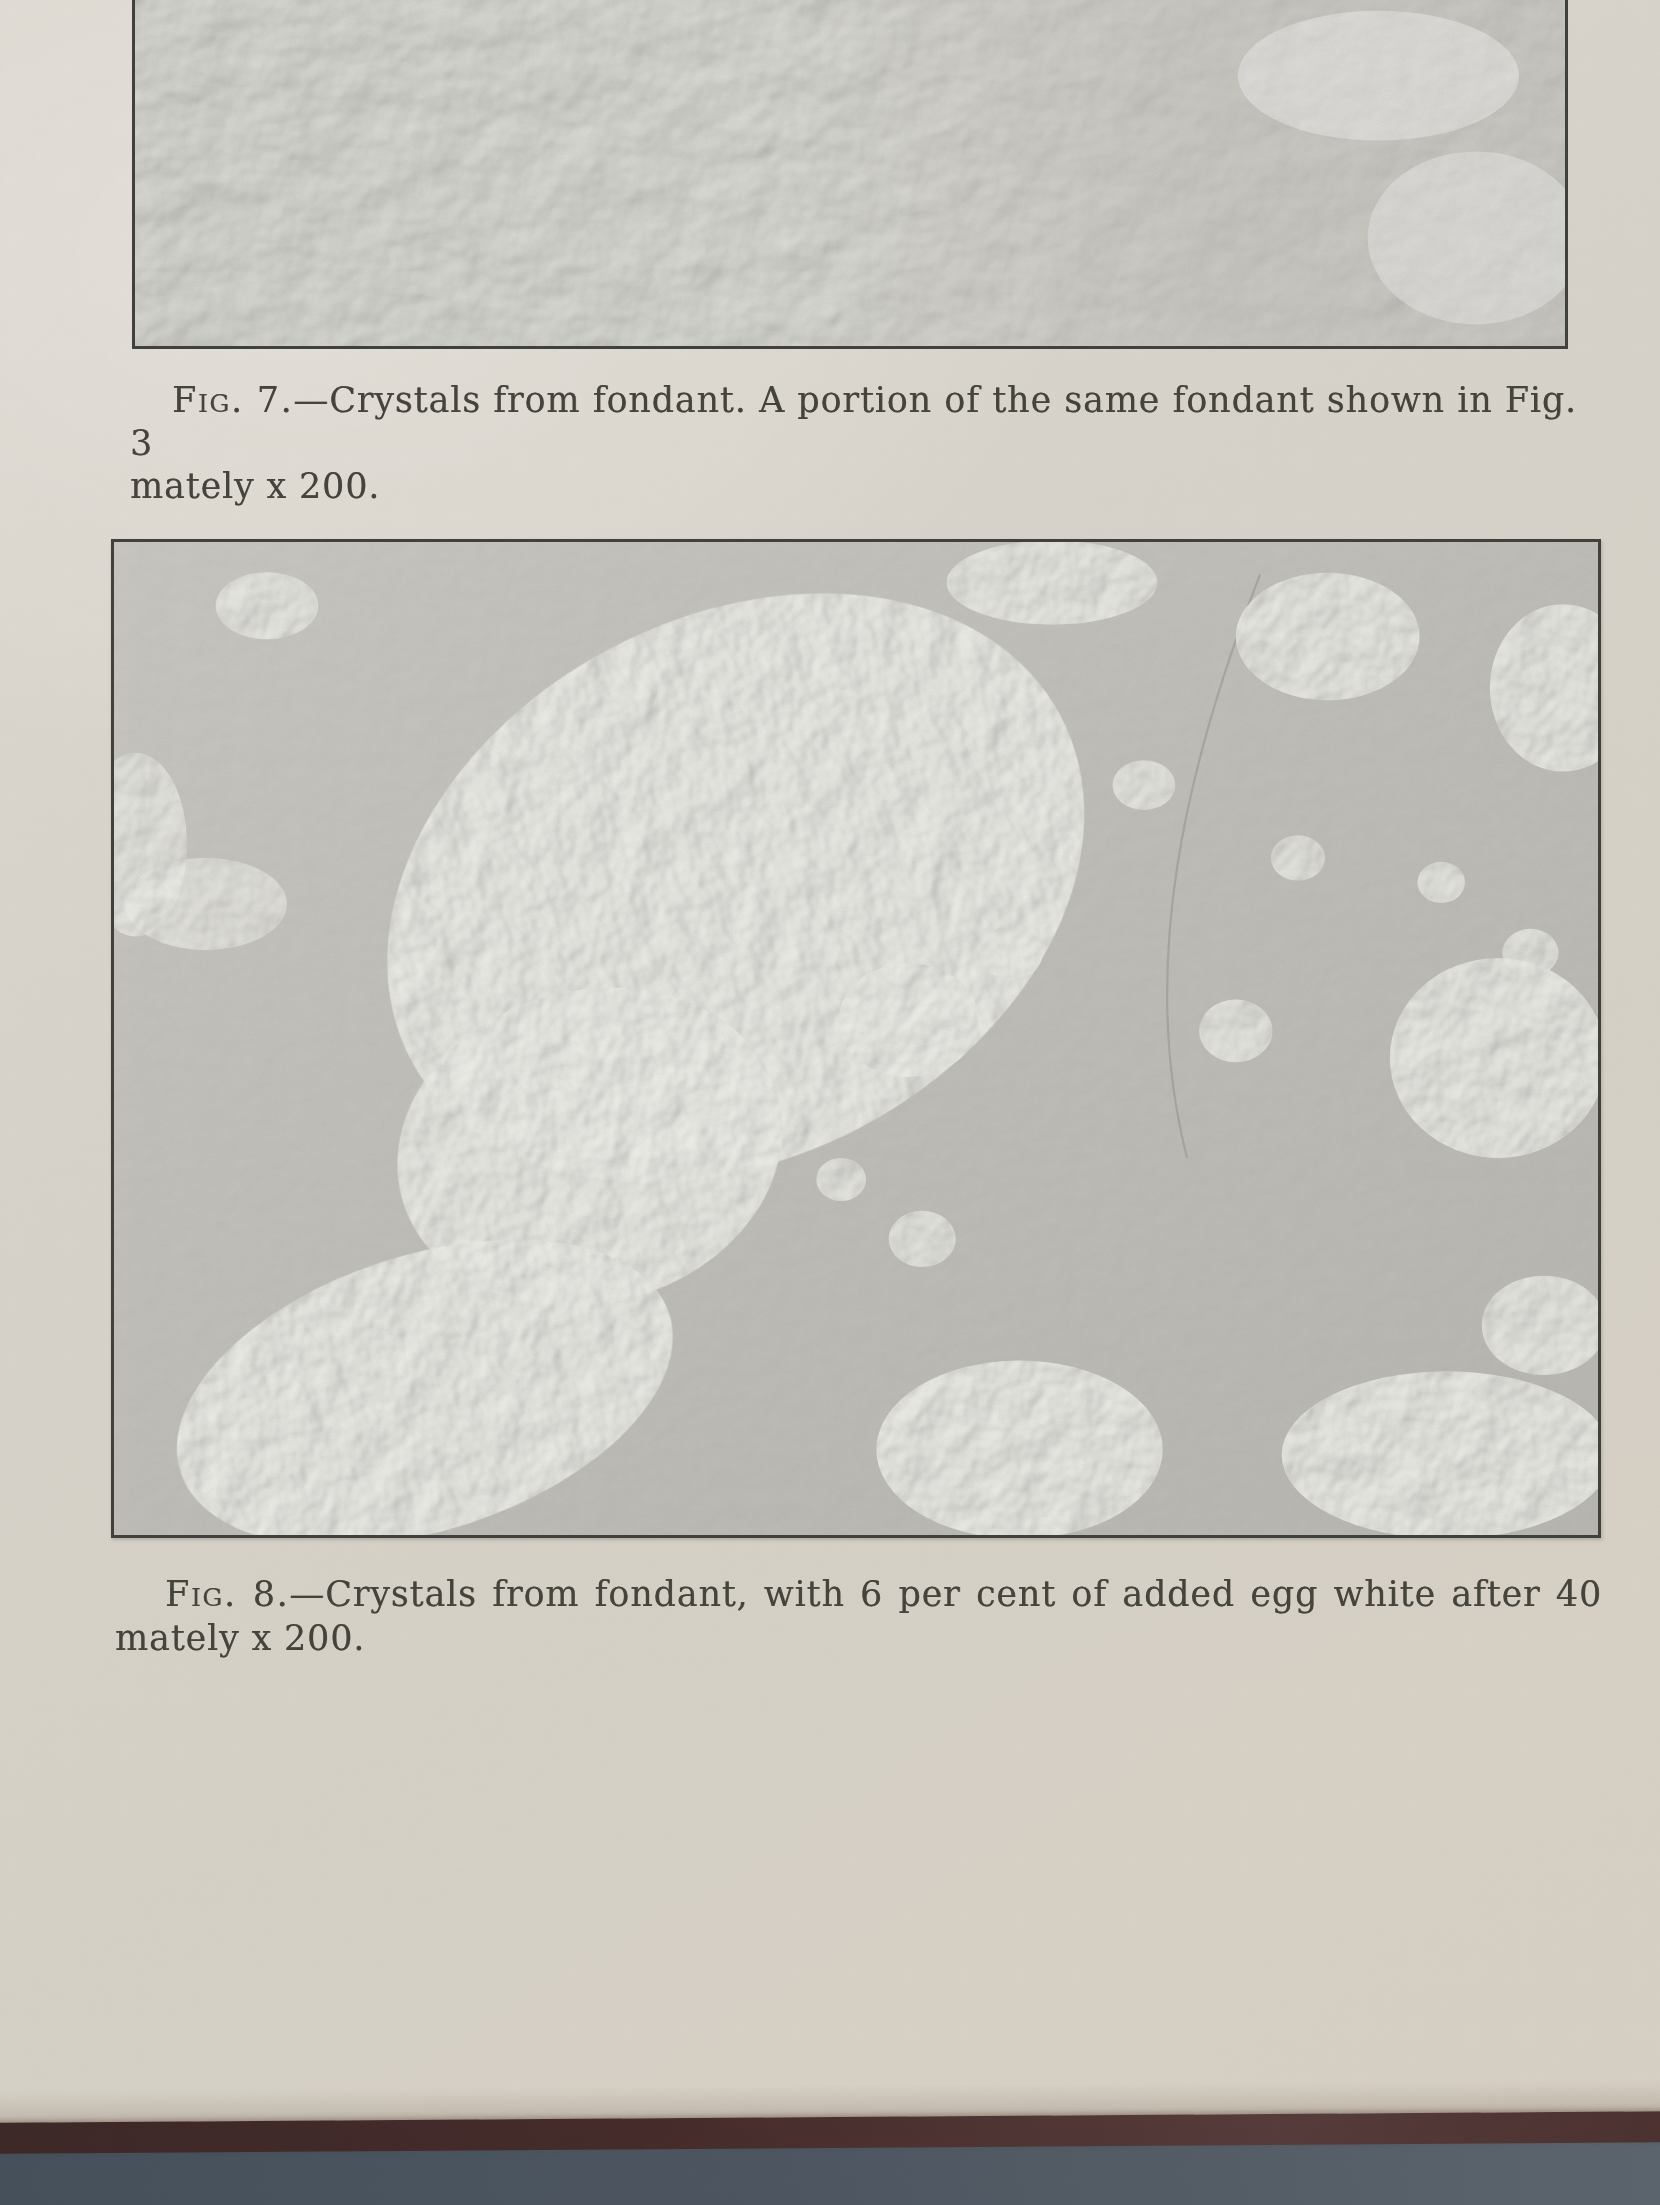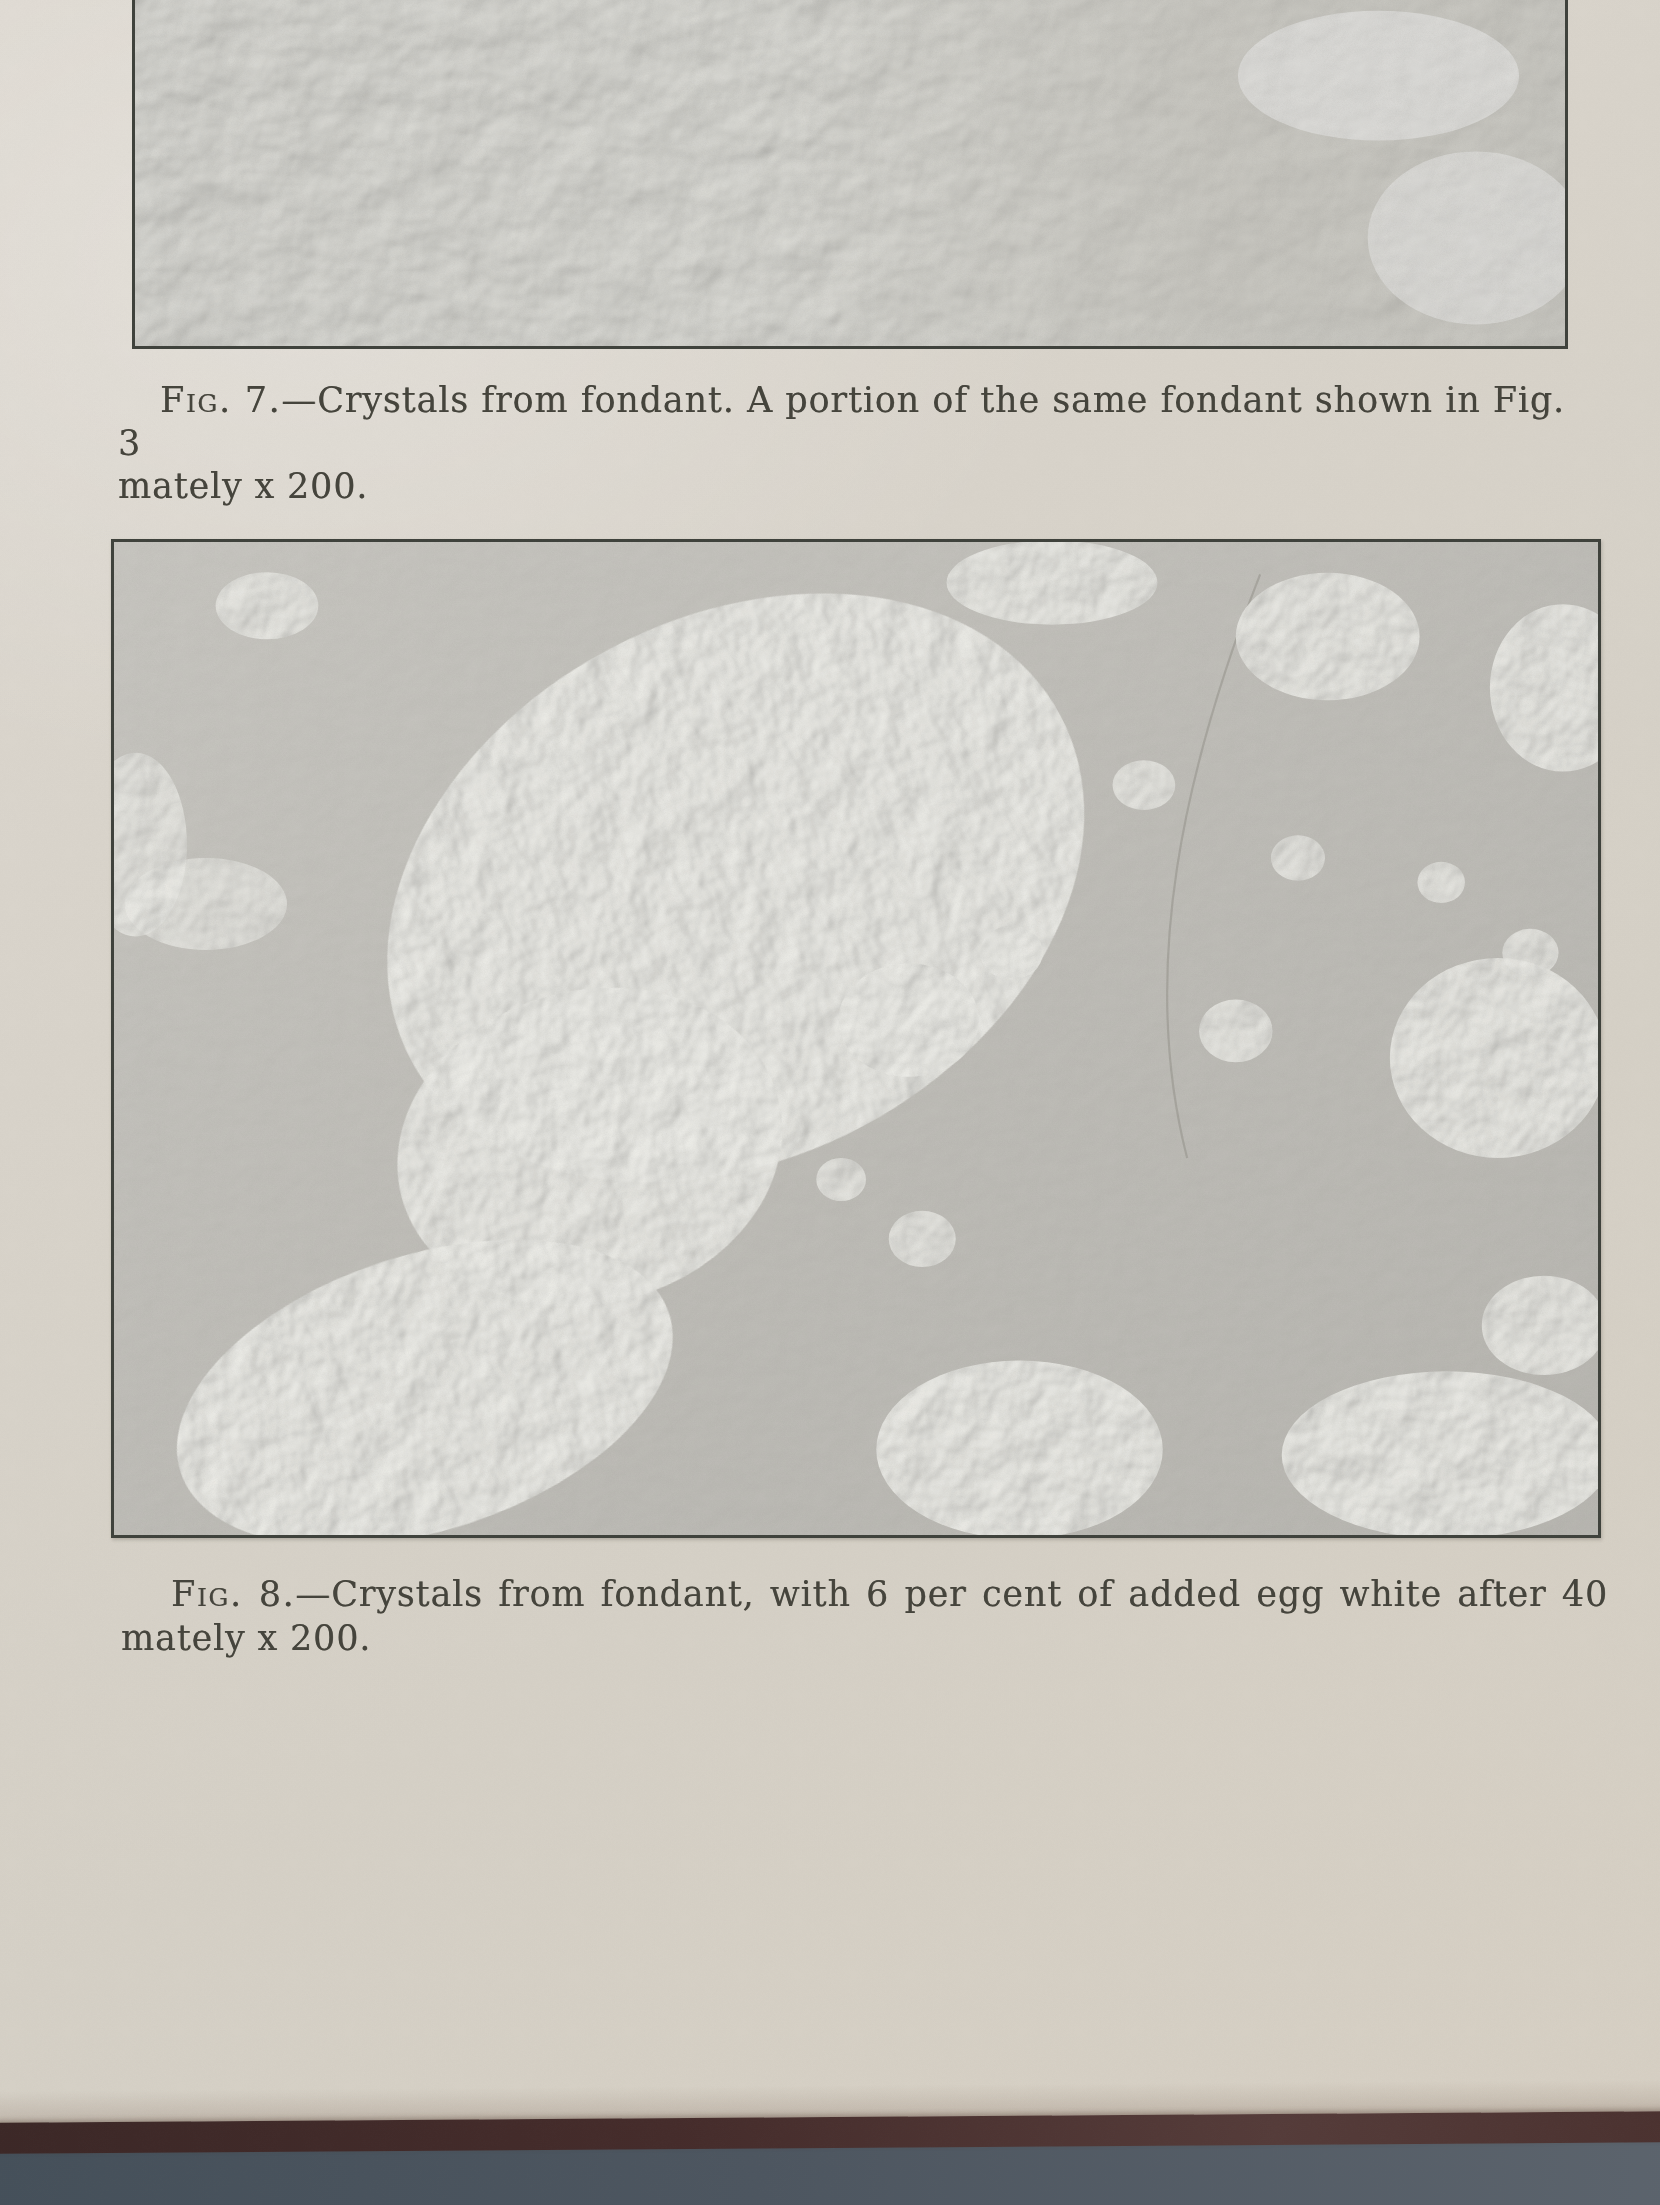--- a/index.html
+++ b/index.html
@@ -23,22 +23,22 @@
   .photo1 { left:132px; top:0; width:1430px; height:346px; border-top:none; box-shadow:none; }
   .photo2 { left:111px; top:539px; width:1484px; height:993px; }
   .photo svg { display:block; width:100%; height:100%; }
 
   
   .caption {
     position:absolute; color:#45443c;
     font-size:35px; letter-spacing:0.8px;
     text-shadow:0.3px 0.3px 0.4px rgba(64,62,52,0.55);
   }
-  .cap7 { left:118px; top:379px;  width:1447px; line-height:43px; }
-  .cap8 { left:121px; top:1572px; width:1487px; line-height:44px; }
+  .cap7 { left:130px; top:379px;  width:1447px; line-height:43px; }
+  .cap8 { left:115px; top:1572px; width:1487px; line-height:44px; }
   .cap-line { text-align:justify; text-align-last:justify; }
   .cap-line.cap-end { text-align-last:left; }
   .cap-line.indent1 { text-indent:42px; }
   .cap-line.indent2 { text-indent:50px; }
   .fig-label { font-variant-caps:small-caps; letter-spacing:1.6px; }
 
   
   .page-bottom-shadow {
     position:absolute; left:0; top:2091px; width:1660px; height:34px;
     background:linear-gradient(rgba(110,85,70,0), rgba(110,85,70,0.22));

